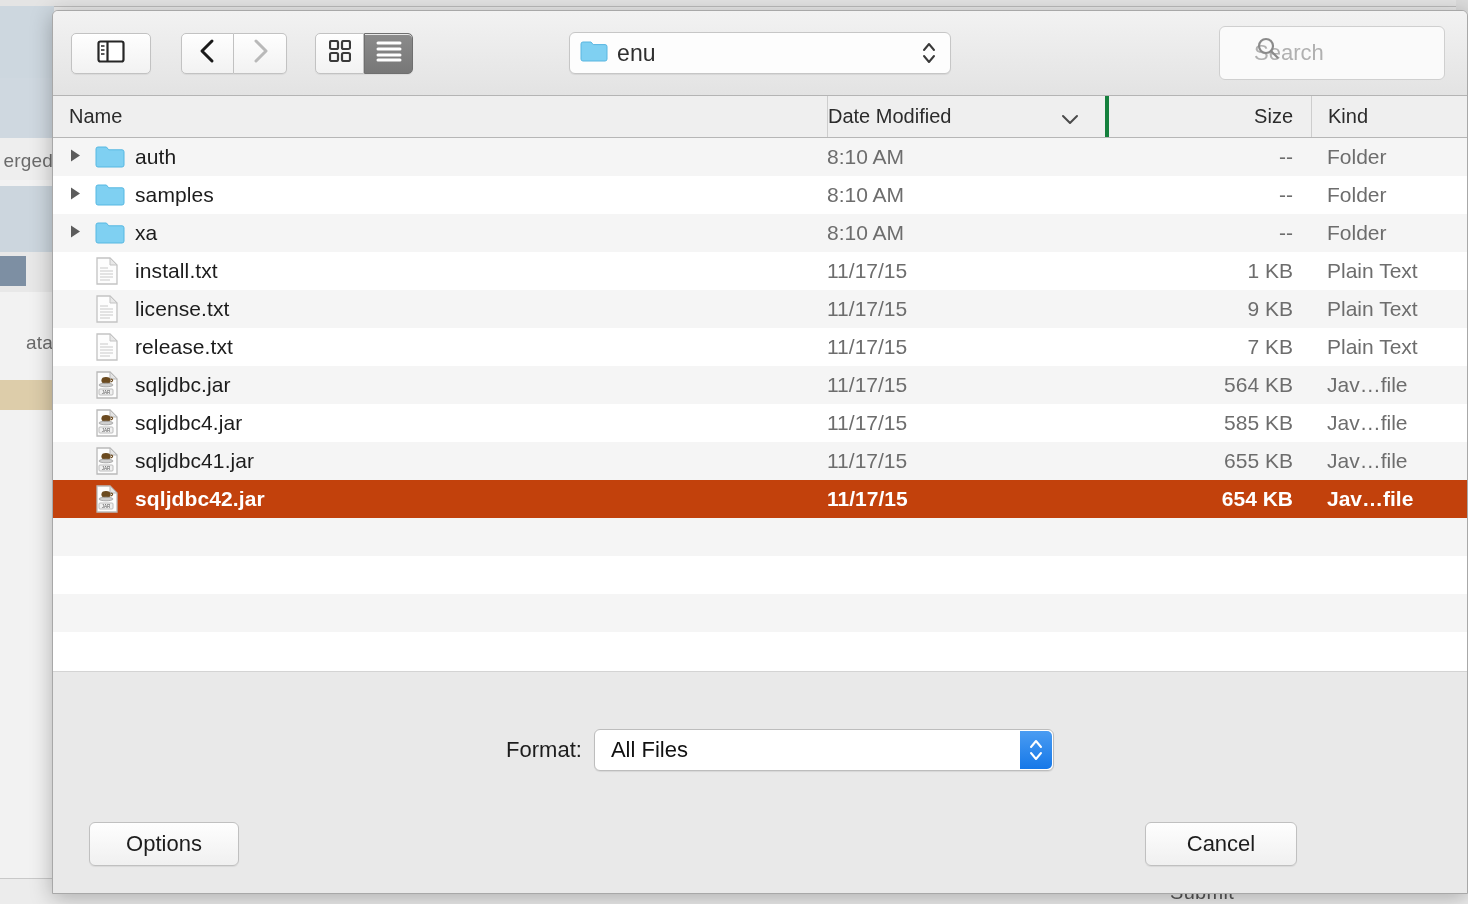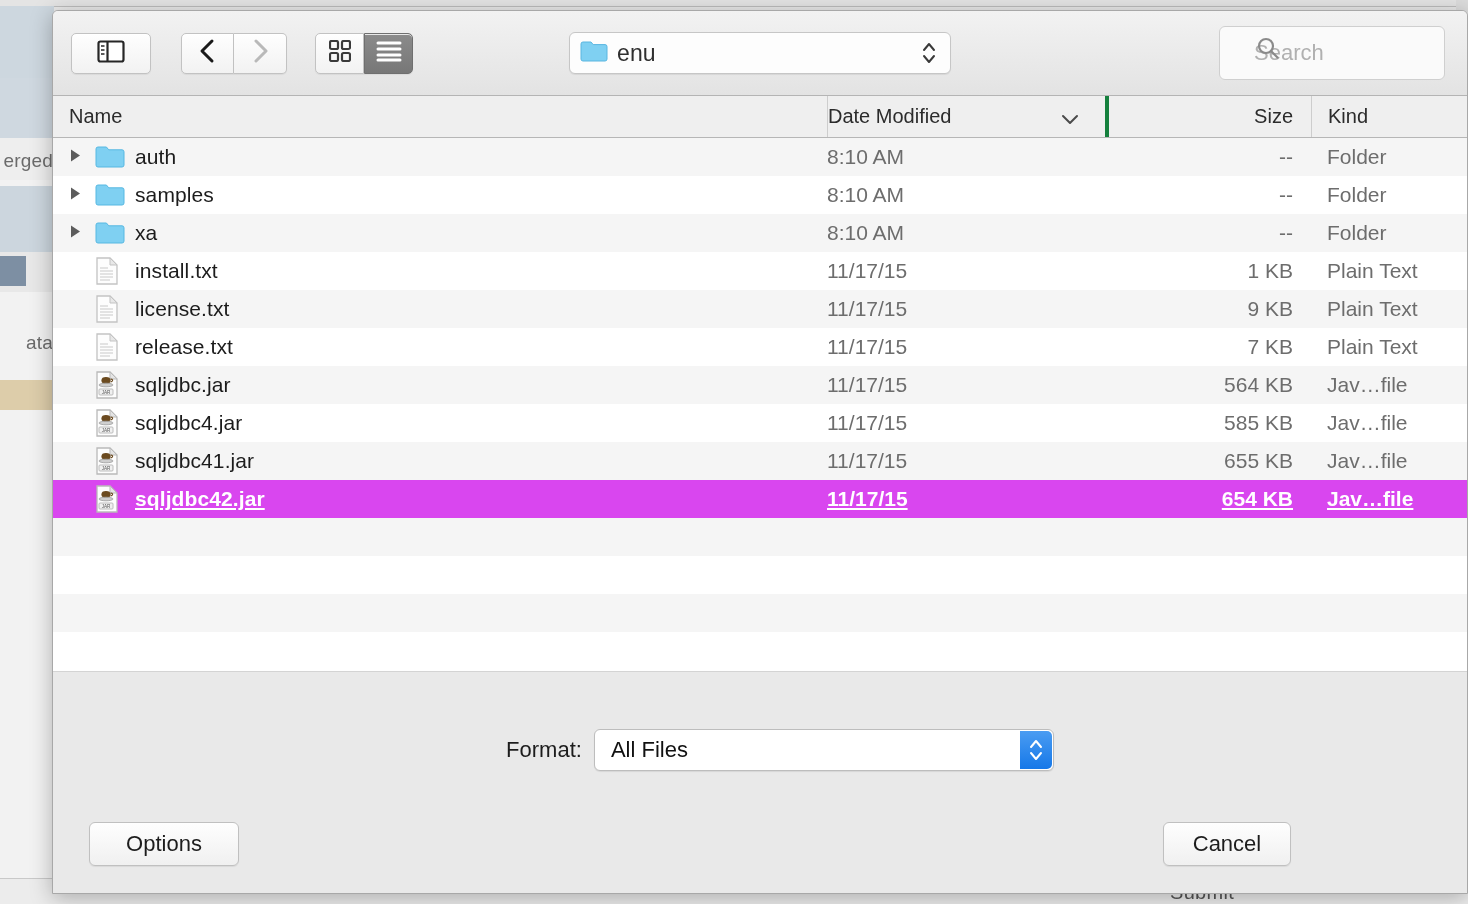--- a/index.html
+++ b/index.html
@@ -138,21 +138,21 @@
   
   .filelist {
     flex: none; height: 533px;
     background: #ffffff; overflow: hidden;
   }
   .row {
     height: 38px; display: flex; align-items: center;
     font-size: 21px; color: #1c1c1c;
   }
   .row.alt { background: #f5f5f5; }
-  .row.sel { background: #d946ef; color: #ffffff; text-decoration: underline; }
+  .row.sel { background: #c2410c; color: #ffffff; }
   .r-name { width: 774px; display: flex; align-items: center; padding-left: 16px; }
   .disc {
     width: 26px; flex: none; color: #5c5c5c; font-size: 15px;
   }
   .disc.empty { color: transparent; }
   .ficon { width: 40px; flex: none; display: flex; align-items: center; }
   .fname { letter-spacing: .1px; }
   .r-date { width: 278px; text-align: left; padding-right: 4px; color: #6d6d6d; }
   .r-size { width: 206px; text-align: right; padding-right: 18px; color: #6d6d6d; }
   .r-kind { flex: 1; padding-left: 16px; color: #6d6d6d; }
@@ -190,21 +190,21 @@
   .btn {
     position: absolute;
     height: 44px;
     background: linear-gradient(to bottom,#fefefe,#f0f0f0);
     border: 1px solid #c0c0c0; border-radius: 6px;
     display: flex; align-items: center; justify-content: center;
     font-size: 22px; color: #1d1d1d;
     box-shadow: 0 1px 1px rgba(0,0,0,.07);
   }
   .btn-options { left: 36px; width: 150px; }
-  .btn-cancel { right: 176px; width: 128px; }
+  .btn-cancel { right: 170px; width: 152px; }
   .btn-open   { right: 8px;  width: 144px; }
 </style>
 </head>
 <body>
 
 <div id="backdrop">
   <div class="bg-topbar"></div>
   <div class="bg-left"></div>
   <div class="bg-band" style="top:6px;height:72px;background:#cdd7df;"></div>
   <div class="bg-band" style="top:78px;height:60px;background:#cfd8e0;"></div>

